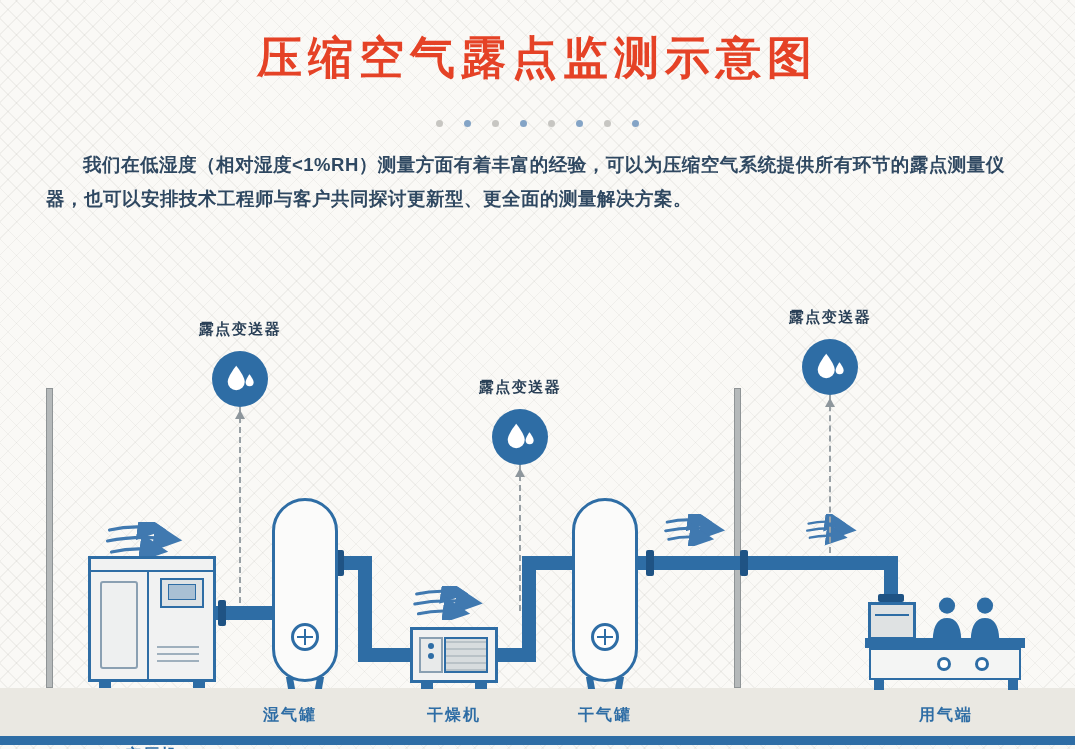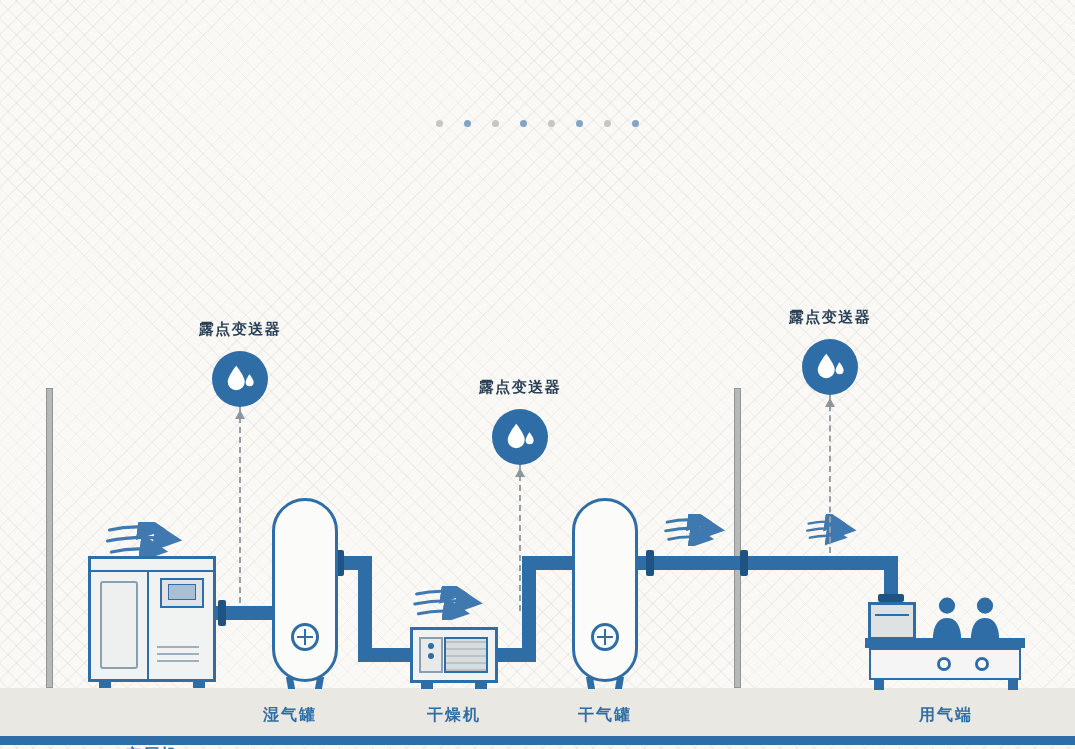--- a/index.html
+++ b/index.html
@@ -95,31 +95,33 @@
     background:#2e6da5; display:flex; align-items:center; justify-content:center; }
   .t-line{ width:0; margin:0 auto; border-left:2px dashed #98a0a5; position:relative; }
   .t-arrow{ position:absolute; left:-6px; top:-2px; width:0; height:0;
     border:5px solid transparent; border-bottom:9px solid #8d969c; }
 </style>
 </head>
 <body>
 
 <div class="canvas">
 
+  <div class="title">压缩空气露点监测示意图</div>
   <div class="dots">
     <span class="dot gray"></span>
     <span class="dot blue"></span>
     <span class="dot gray"></span>
     <span class="dot blue"></span>
     <span class="dot gray"></span>
     <span class="dot blue"></span>
     <span class="dot gray"></span>
     <span class="dot blue"></span>
   </div>
   <div class="intro">
+    <p>我们在低湿度（相对湿度&lt;1%RH）测量方面有着丰富的经验，可以为压缩空气系统提供所有环节的露点测量仪器，也可以安排技术工程师与客户共同探讨更新型、更全面的测量解决方案。</p>
   </div>
 
   <div class="ground"></div>
   <div class="ground-bar"></div>
   <div class="pole" style="left:46px; top:388px; height:300px;"></div>
   <div class="pole" style="left:734px; top:388px; height:300px;"></div>
 
   <div class="pipe" style="left:214px; top:606px; width:62px; height:14px;"></div>
   <div class="pipe" style="left:334px; top:556px; width:38px; height:14px;"></div>
   <div class="pipe" style="left:358px; top:556px; width:14px; height:106px;"></div>

